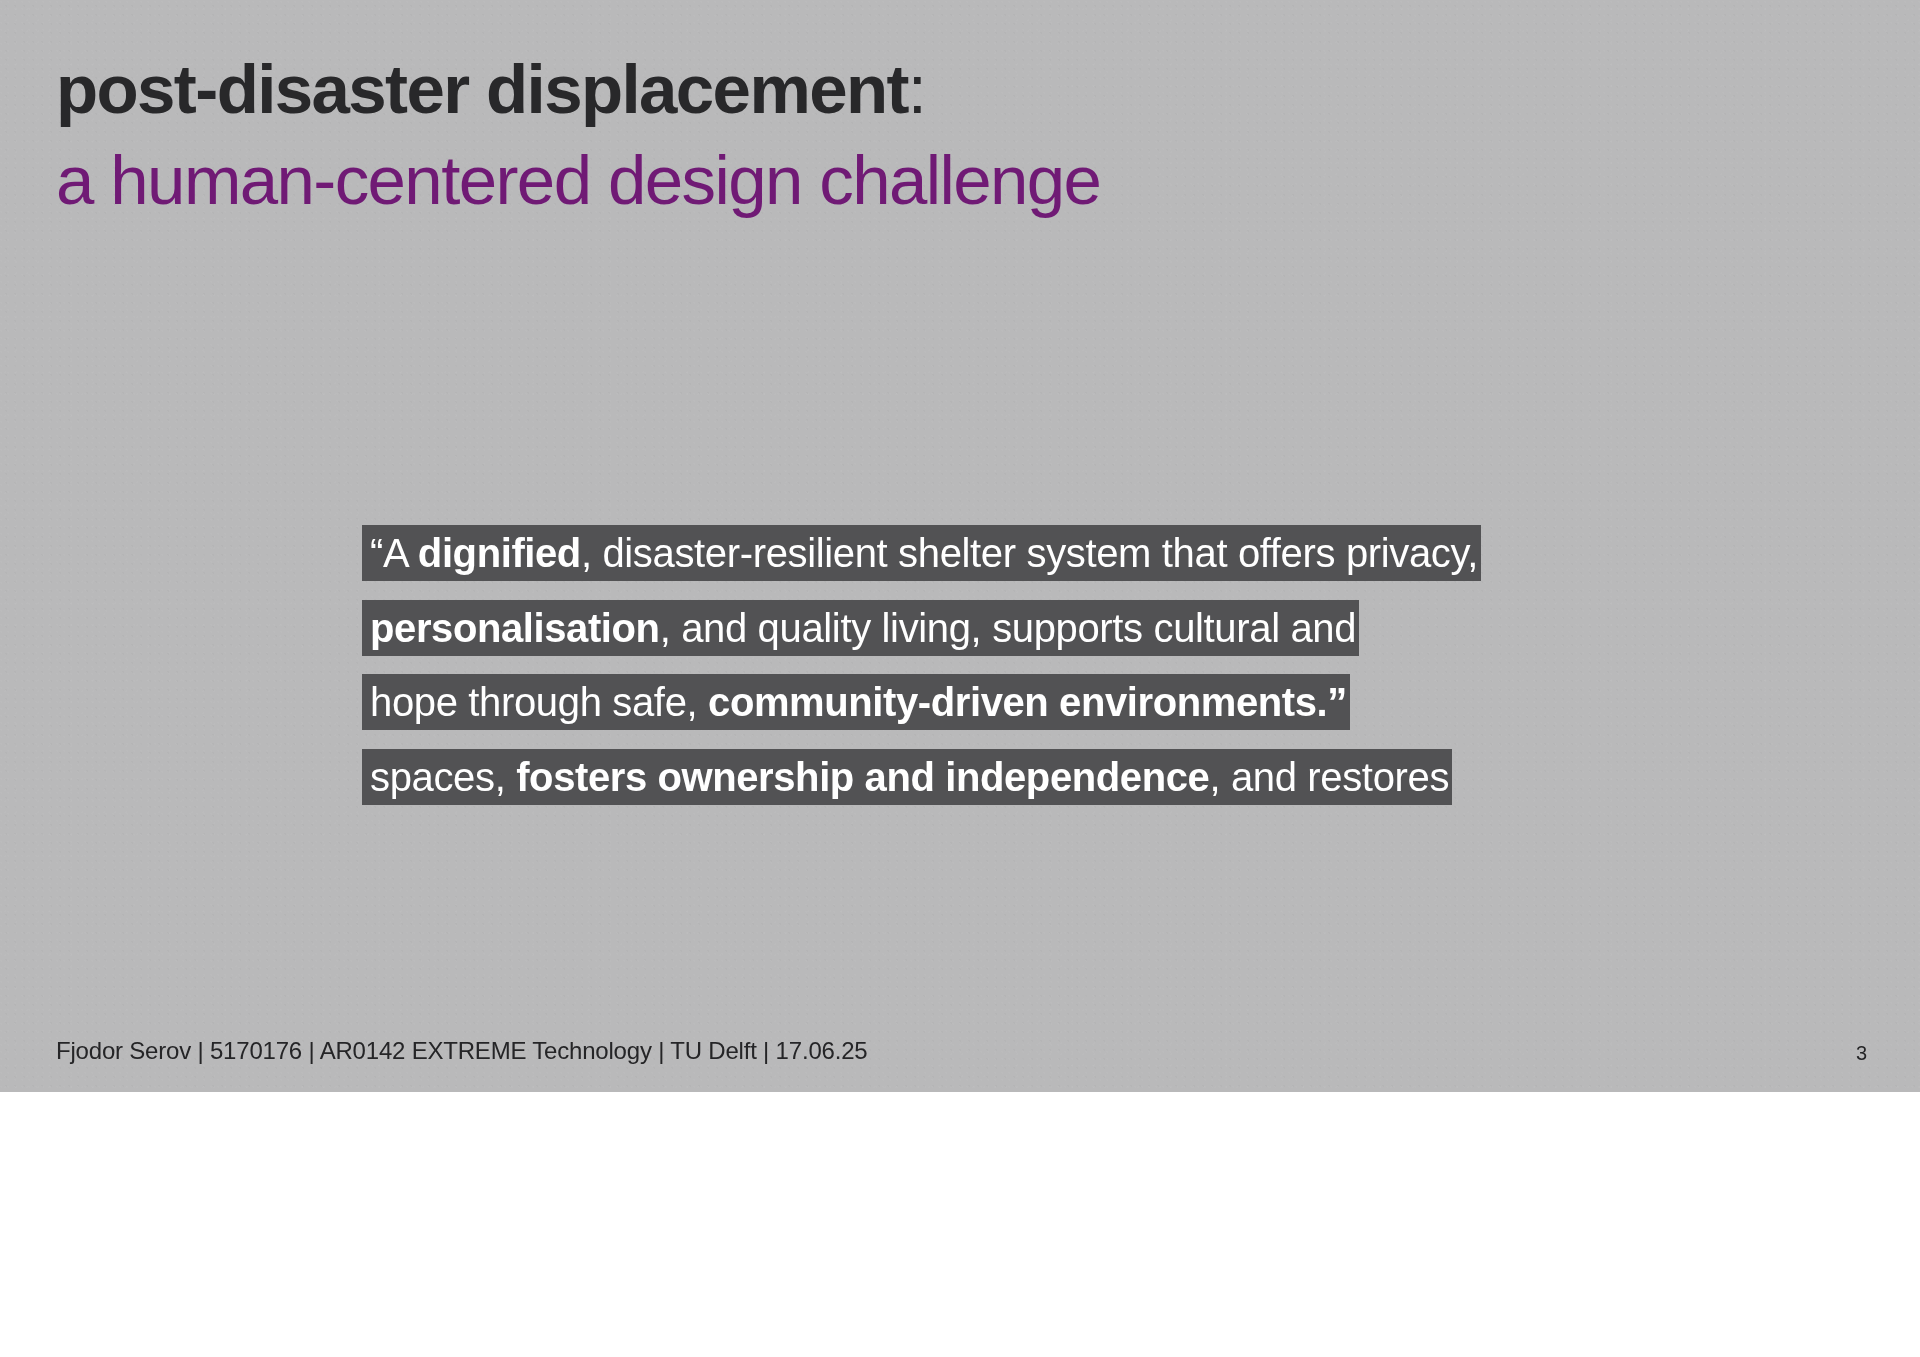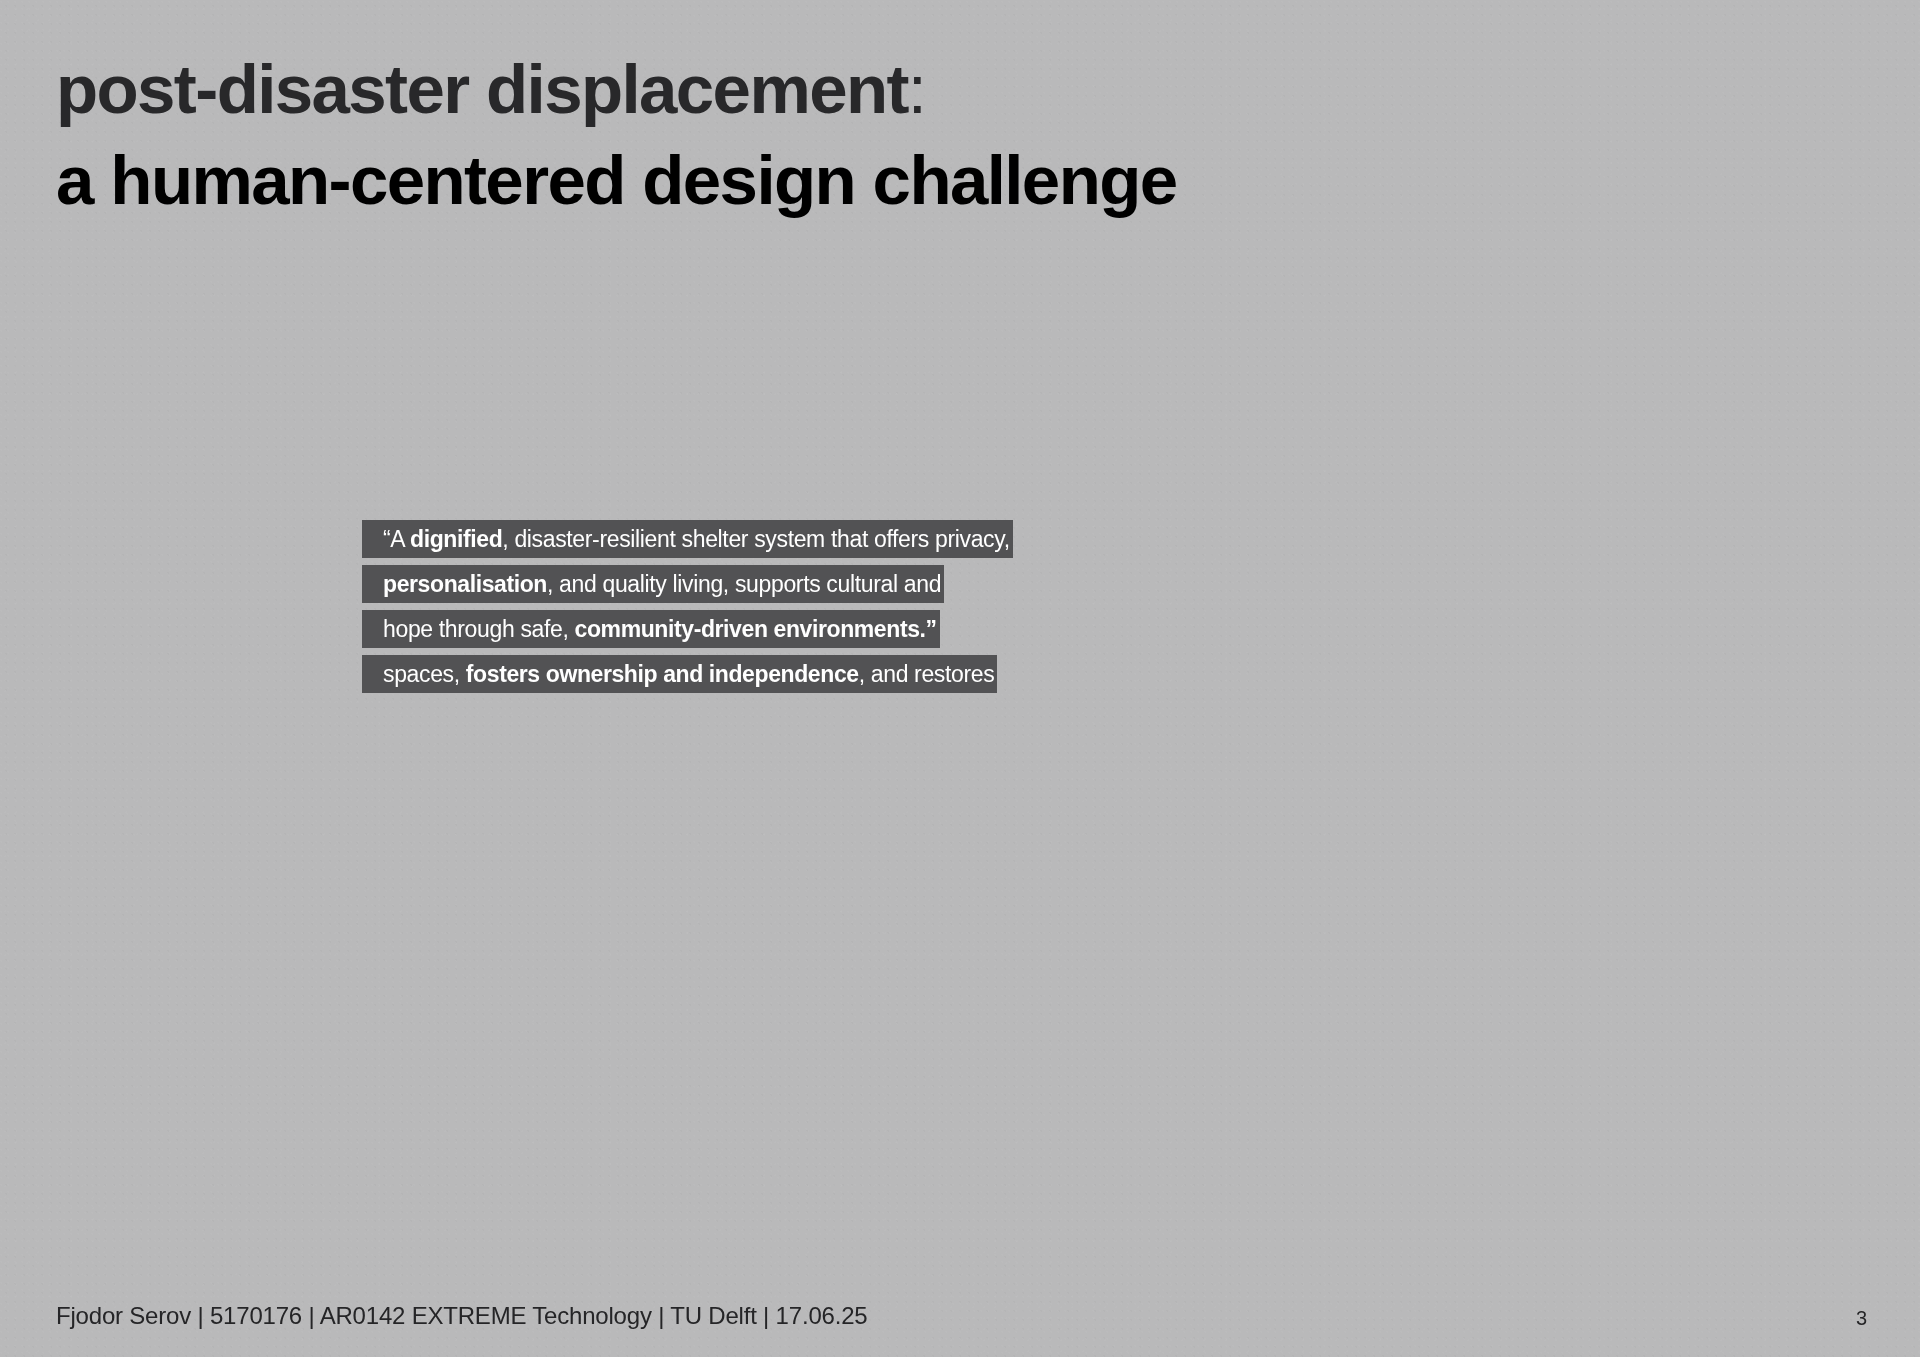--- a/index.html
+++ b/index.html
@@ -10,21 +10,21 @@
     width: 1920px;
     height: 1357px;
     overflow: hidden;
     font-family: "Liberation Sans", sans-serif;
     -webkit-font-smoothing: antialiased;
   }
 
   .slide {
     position: relative;
     width: 1920px;
-    height: 1357px;
+    height: 1092px;
     background: #b9b9ba;
     box-sizing: border-box;
   }
 
   
   .slide::before {
     content: "";
     position: absolute;
     inset: 0;
     pointer-events: none;
@@ -49,22 +49,22 @@
     color: #28282a;
     letter-spacing: -1.6px;
     white-space: nowrap;
     margin: 0;
   }
   .title-line-1 .colon {
     font-weight: 400;
   }
   .title-line-2 {
     font-size: 69px;
-    font-weight: 700;
-    color: #000000;
+    font-weight: 400;
+    color: #701a75;
     letter-spacing: -1.6px;
     white-space: nowrap;
     margin: 22px 0 0 0;
   }
 
   
   .quote-block {
     position: absolute;
     left: 362px;
     top: 519px;
@@ -76,25 +76,25 @@
   }
   .quote-line:last-child {
     margin-bottom: 0;
   }
   .quote-line .band {
     display: inline;
     box-decoration-break: clone;
     -webkit-box-decoration-break: clone;
     background: #525254;
     color: #ffffff;
-    font-size: 23px;
+    font-size: 40px;
     font-weight: 400;
     letter-spacing: -0.35px;
     line-height: 1.74;
-    padding: 6px 3px 6px 21px;
+    padding: 6px 3px 6px 8px;
     white-space: nowrap;
   }
   .quote-line .band b {
     font-weight: 700;
     letter-spacing: -0.4px;
   }
 
   
   .footer-meta {
     position: absolute;

